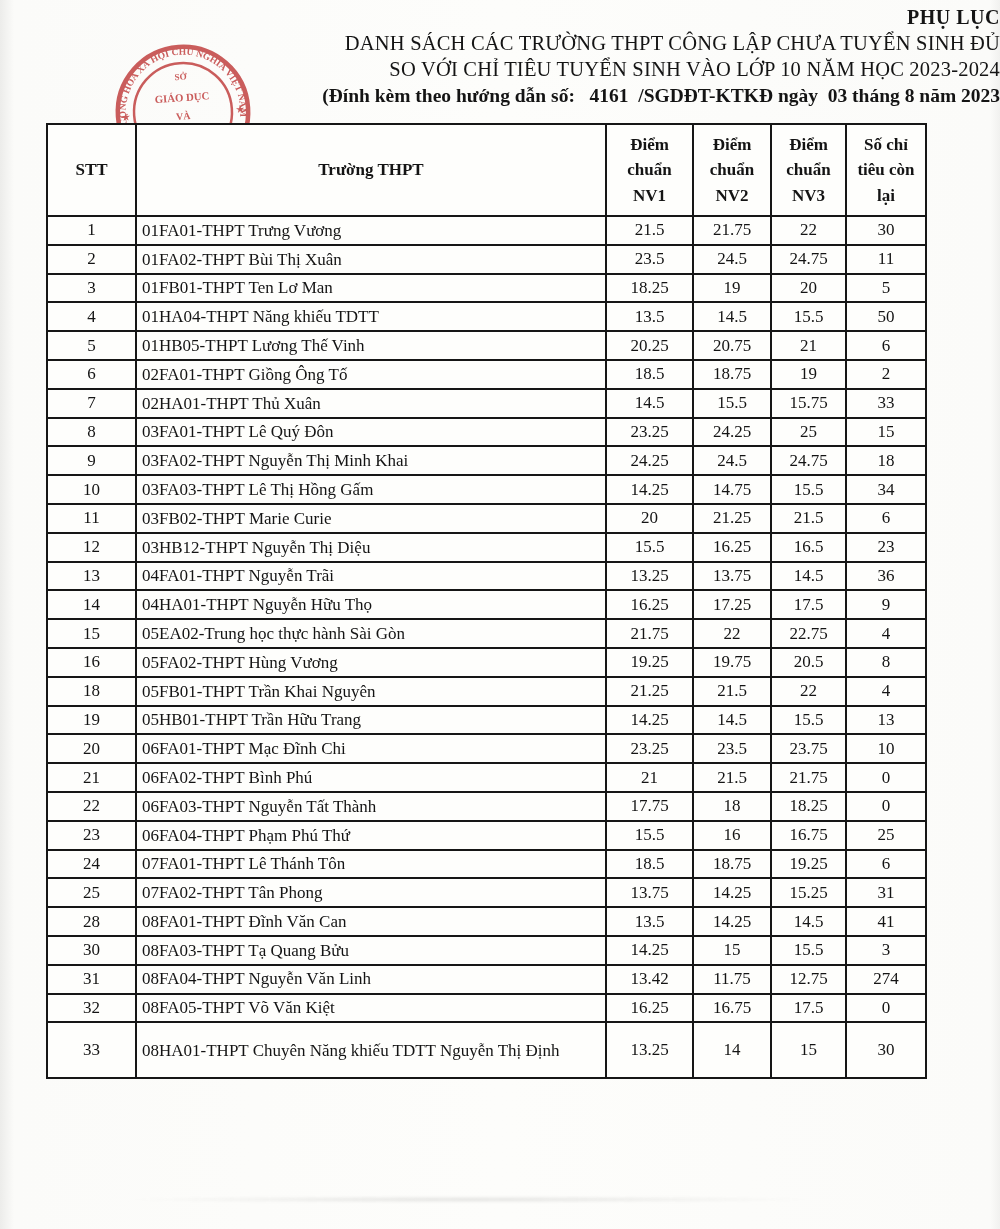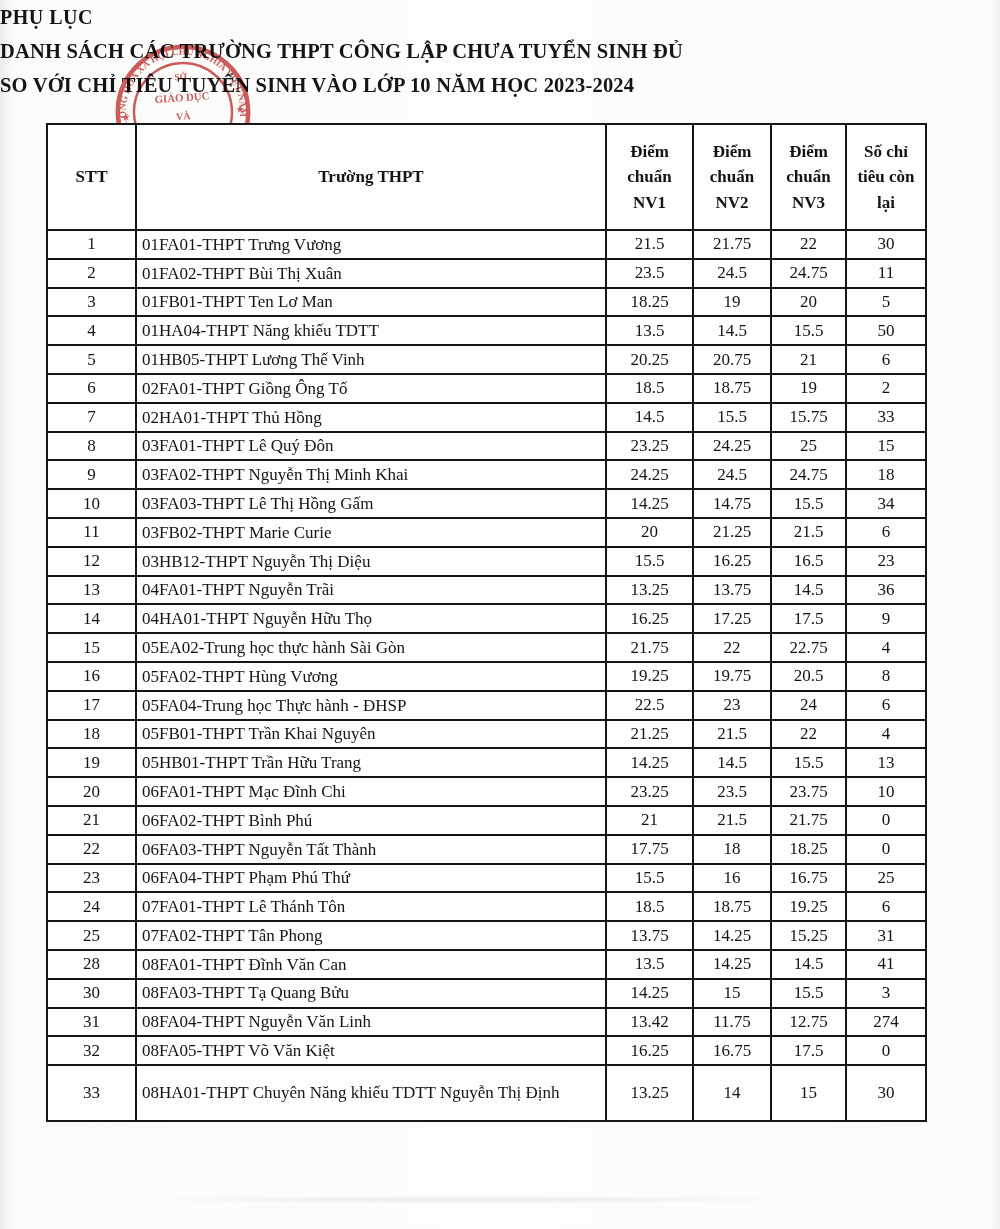--- a/index.html
+++ b/index.html
@@ -9,24 +9,24 @@
     width: 1000px; height: 1229px;
     background: linear-gradient(90deg, #ececea 0px, #fbfbf9 14px, #fdfdfb 50%, #fbfbf9 calc(100% - 10px), #f1f1ef 100%);
     font-family: "Liberation Serif", "DejaVu Serif", serif;
     color: #141414;
     overflow: hidden;
   }
 
   
   .title-block {
     position: absolute; left: 0; top: 6px; width: 1000px;
-    text-align: left;
+    text-align: right;
   }
   .t-appendix   { font-size: 20px; font-weight: bold; letter-spacing: 0.5px; }
-  .t-line       { font-size: 20.5px; font-weight: bold; margin-top: 11px; letter-spacing: 0.2px; }
+  .t-line       { font-size: 20.5px; font-weight: normal; margin-top: 3px; letter-spacing: 0.2px; }
   .t-attach     { font-size: 19.5px; font-weight: bold; margin-top: 4px; white-space: pre; }
 
   
   .stamp {
     position: absolute; left: 100px; top: 29px;
     width: 166px; height: 166px;
     opacity: 0.82;
     mix-blend-mode: multiply;
     pointer-events: none;
     transform: rotate(-4deg);
@@ -44,21 +44,21 @@
   }
   .score-table th, .score-table td {
     border: 2.4px solid #161616;
     font-size: 17px;
     vertical-align: middle;
     overflow: hidden;
   }
   .score-table thead th {
     font-weight: bold;
     text-align: center;
-    height: 106px;
+    height: 92px;
     line-height: 1.5;
     padding: 0 2px;
   }
   .score-table tbody tr { height: 28.8px; }
   .score-table tbody tr.tall-row { height: 56px; }
   .td-stt  { text-align: center; }
   .td-name { text-align: left; padding: 0 4px 0 5px; line-height: 1.25; }
   .td-num  { text-align: center; }
 
   
@@ -68,20 +68,21 @@
     filter: blur(1px);
   }
 </style>
 </head>
 <body>
 
 <div class="title-block">
   <div class="t-appendix">PHỤ LỤC</div>
   <div class="t-line">DANH SÁCH CÁC TRƯỜNG THPT CÔNG LẬP CHƯA TUYỂN SINH ĐỦ</div>
   <div class="t-line">SO VỚI CHỈ TIÊU TUYỂN SINH VÀO LỚP 10 NĂM HỌC 2023-2024</div>
+  <div class="t-attach">(Đính kèm theo hướng dẫn số:   4161  /SGDĐT-KTKĐ ngày  03 tháng 8 năm 2023</div>
 </div>
 
 <div class="stamp">
   <svg viewBox="0 0 200 200">
     <defs>
       <path id="arcTop" d="M 35.2 123.6 A 69 69 0 1 1 164.8 123.6" fill="none"></path>
       <path id="arcBottom" d="M 31.3 106 A 69 69 0 1 0 168.7 106" fill="none"></path>
     </defs>
     <circle cx="100" cy="100" r="78.5" fill="none" stroke="#c23a3a" stroke-width="5.5"></circle>
     <circle cx="100" cy="100" r="59" fill="none" stroke="#c23a3a" stroke-width="3"></circle>
@@ -163,21 +164,21 @@
       <tr>
         <td class="td-stt">6</td>
         <td class="td-name">02FA01-THPT Giồng Ông Tố</td>
         <td class="td-num">18.5</td>
         <td class="td-num">18.75</td>
         <td class="td-num">19</td>
         <td class="td-num">2</td>
       </tr>
       <tr>
         <td class="td-stt">7</td>
-        <td class="td-name">02HA01-THPT Thủ Hồng</td>
+        <td class="td-name">02HA01-THPT Thủ Xuân</td>
         <td class="td-num">14.5</td>
         <td class="td-num">15.5</td>
         <td class="td-num">15.75</td>
         <td class="td-num">33</td>
       </tr>
       <tr>
         <td class="td-stt">8</td>
         <td class="td-name">03FA01-THPT Lê Quý Đôn</td>
         <td class="td-num">23.25</td>
         <td class="td-num">24.25</td>
@@ -240,28 +241,20 @@
         <td class="td-num">22.75</td>
         <td class="td-num">4</td>
       </tr>
       <tr>
         <td class="td-stt">16</td>
         <td class="td-name">05FA02-THPT Hùng Vương</td>
         <td class="td-num">19.25</td>
         <td class="td-num">19.75</td>
         <td class="td-num">20.5</td>
         <td class="td-num">8</td>
-      </tr>
-      <tr>
-        <td class="td-stt">17</td>
-        <td class="td-name">05FA04-Trung học Thực hành - ĐHSP</td>
-        <td class="td-num">22.5</td>
-        <td class="td-num">23</td>
-        <td class="td-num">24</td>
-        <td class="td-num">6</td>
       </tr>
       <tr>
         <td class="td-stt">18</td>
         <td class="td-name">05FB01-THPT Trần Khai Nguyên</td>
         <td class="td-num">21.25</td>
         <td class="td-num">21.5</td>
         <td class="td-num">22</td>
         <td class="td-num">4</td>
       </tr>
       <tr>

